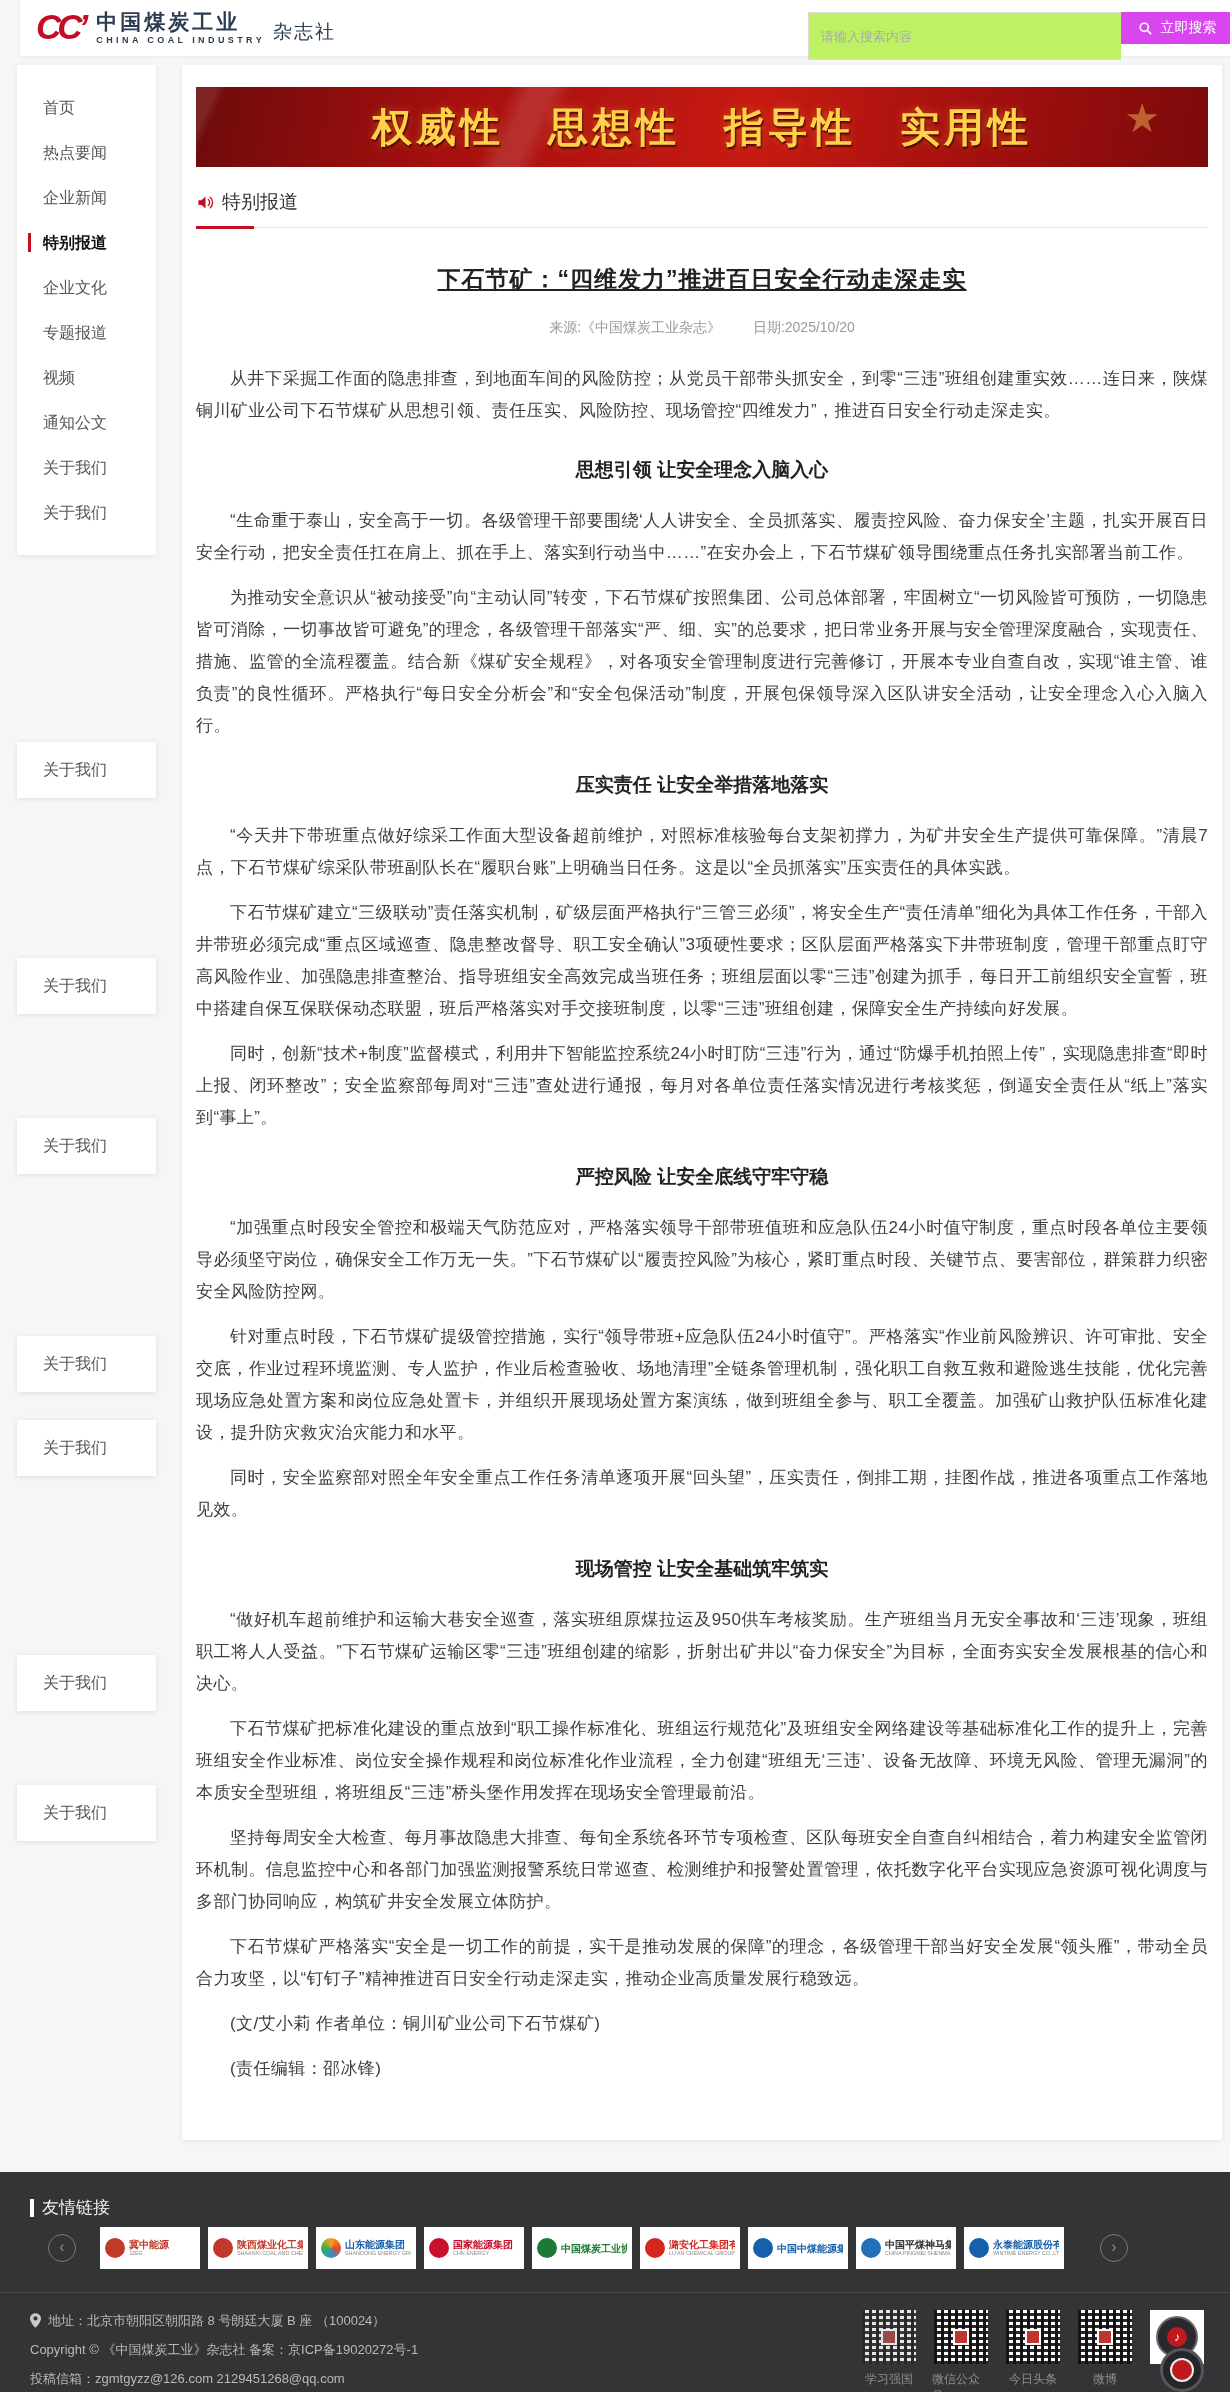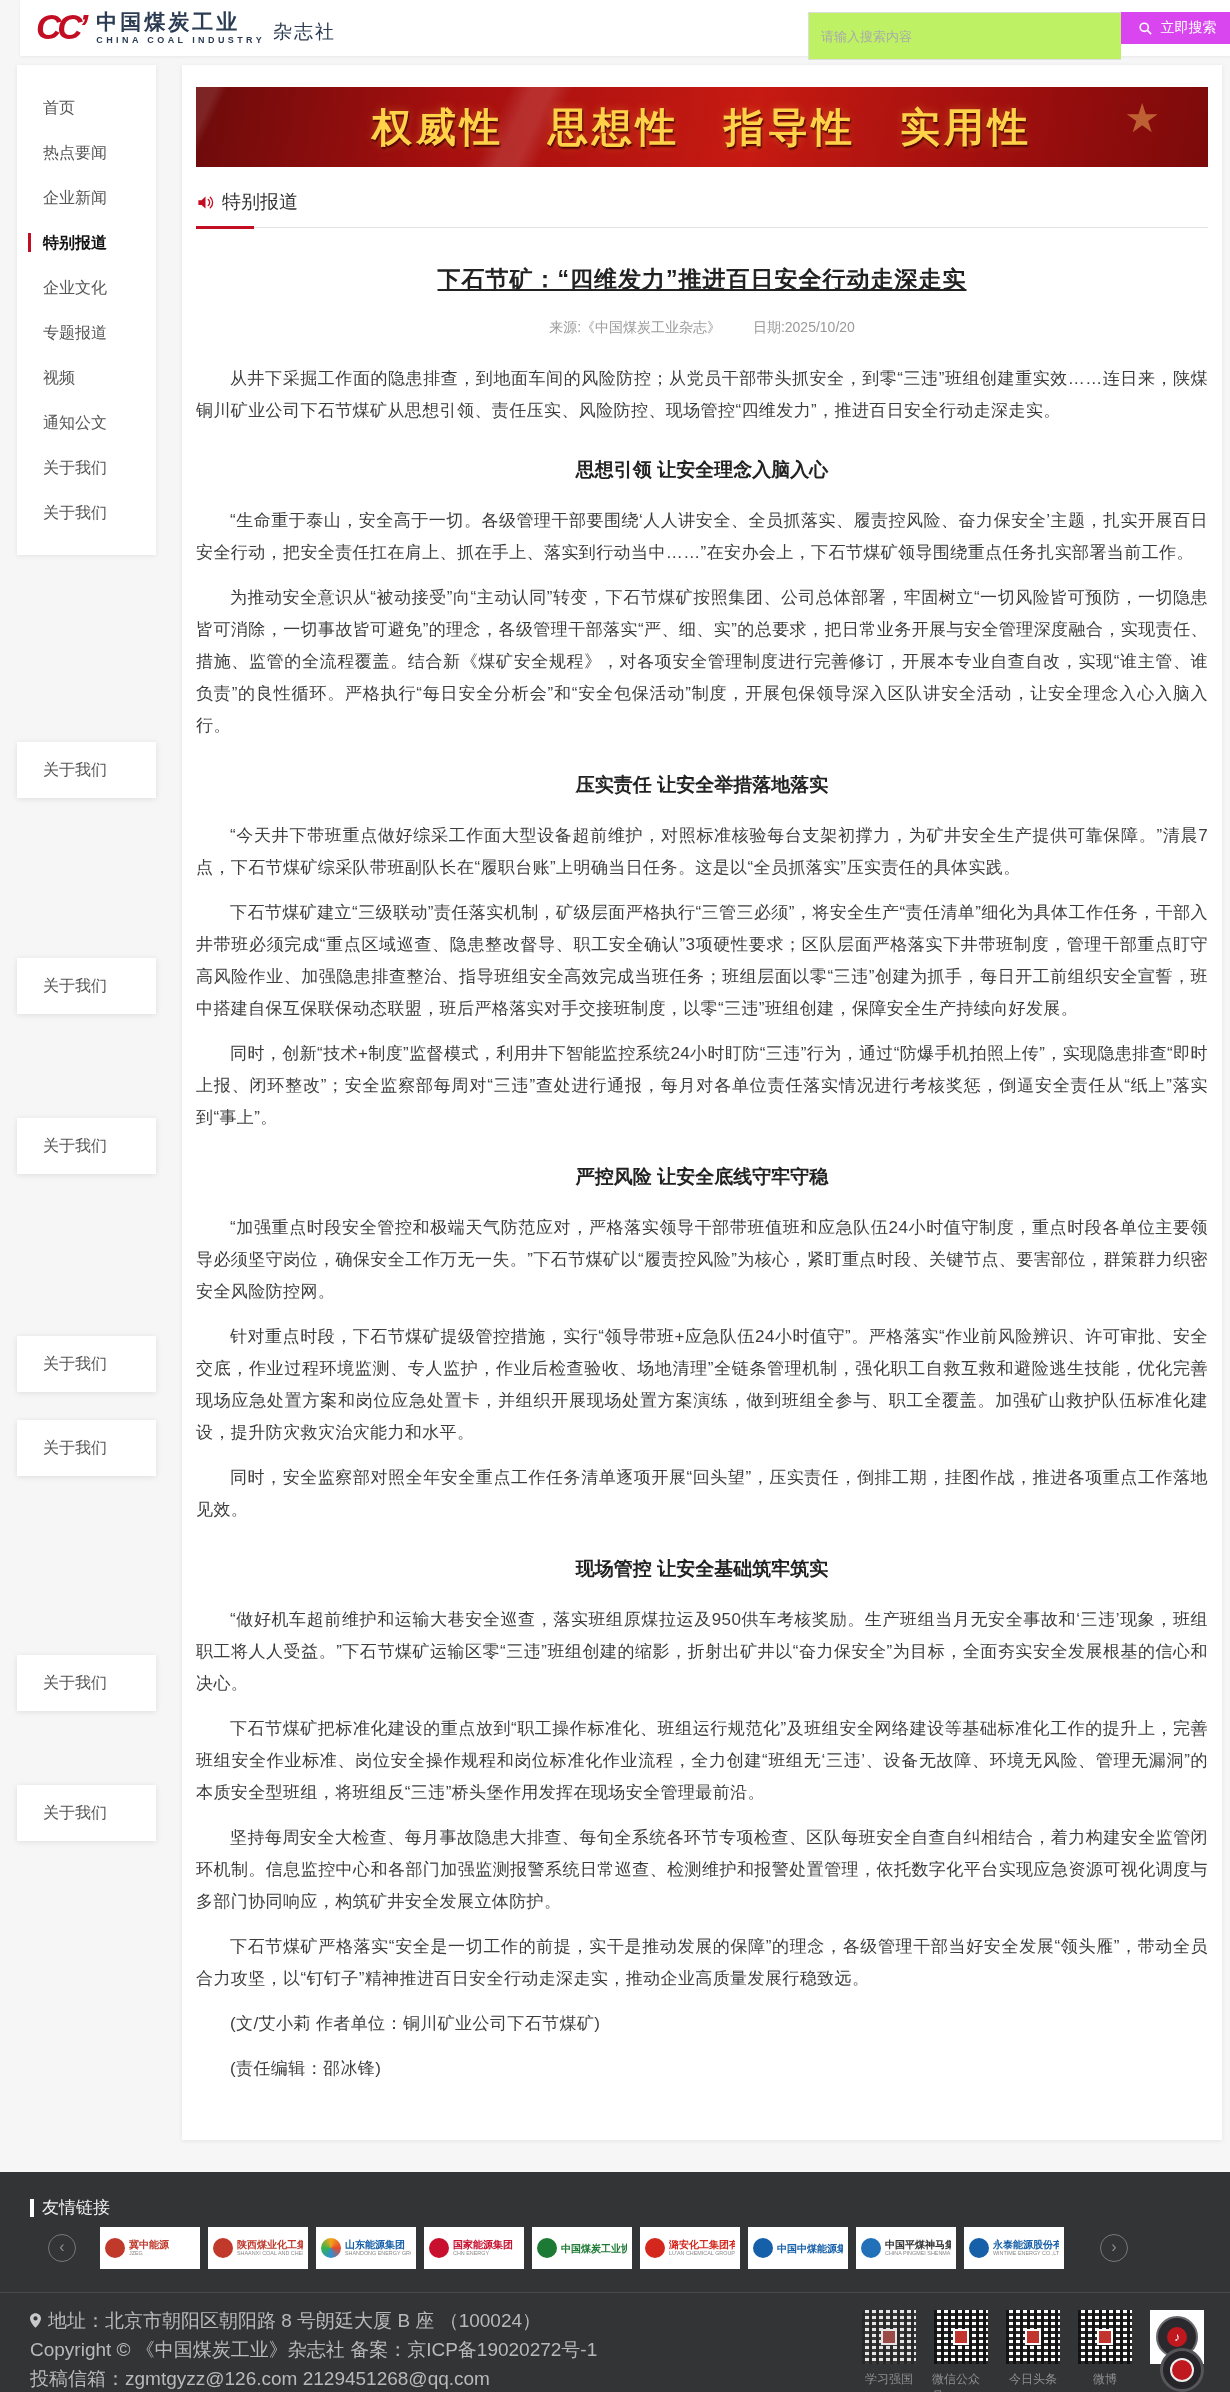--- a/index.html
+++ b/index.html
@@ -58,21 +58,21 @@
   .carousel-arrow{position:absolute;top:62px;width:26px;height:26px;border:1px solid #787878;border-radius:50%;color:#8d8d8d;font-size:16px;line-height:24px;text-align:center;cursor:pointer;background:transparent;}
   .arrow-left{left:48px;}
   .arrow-right{left:1100px;}
   .partner-row{position:absolute;left:100px;top:55px;display:flex;gap:8px;}
   .partner-card{width:100px;height:42px;background:#fff;display:flex;align-items:center;gap:4px;padding:0 5px;box-sizing:border-box;cursor:pointer;overflow:hidden;}
   .p-glyph{flex:0 0 20px;width:20px;height:20px;border-radius:50%;}
   .p-text{display:flex;flex-direction:column;line-height:1.1;overflow:hidden;}
   .p-name{font-size:10px;font-weight:bold;white-space:nowrap;}
   .p-sub{font-size:6px;color:#888;white-space:nowrap;transform:scale(.9);transform-origin:left;}
   .footer-divider{position:absolute;left:0;top:120px;width:1230px;border-top:1px solid #48494b;}
-  .footer-info{position:absolute;left:30px;top:134px;font-size:19px;color:#b9b9b9;line-height:29px;}
+  .footer-info{position:absolute;left:30px;top:134px;font-size:13px;color:#b9b9b9;line-height:29px;}
   .footer-info .row{display:flex;align-items:center;gap:7px;}
   .qr-row{position:absolute;left:860px;top:138px;display:flex;gap:14px;}
   .qr-item{display:flex;flex-direction:column;align-items:center;width:58px;}
   .qr-box{width:54px;height:54px;background:#fff;position:relative;overflow:hidden;
     background-image:
       repeating-linear-gradient(0deg,rgba(17,17,17,.9) 0 3px,transparent 3px 6px),
       repeating-linear-gradient(90deg,#161616 0 3px,#fff 3px 7px);}
   .qr-box .qr-center{position:absolute;left:19px;top:19px;width:16px;height:16px;background:#c2352f;border:2px solid #fff;box-sizing:border-box;}
   .qr-box.gray{filter:grayscale(.3) contrast(.8);}
   .qr-logo{width:54px;height:54px;background:#fff;display:flex;align-items:center;justify-content:center;}

